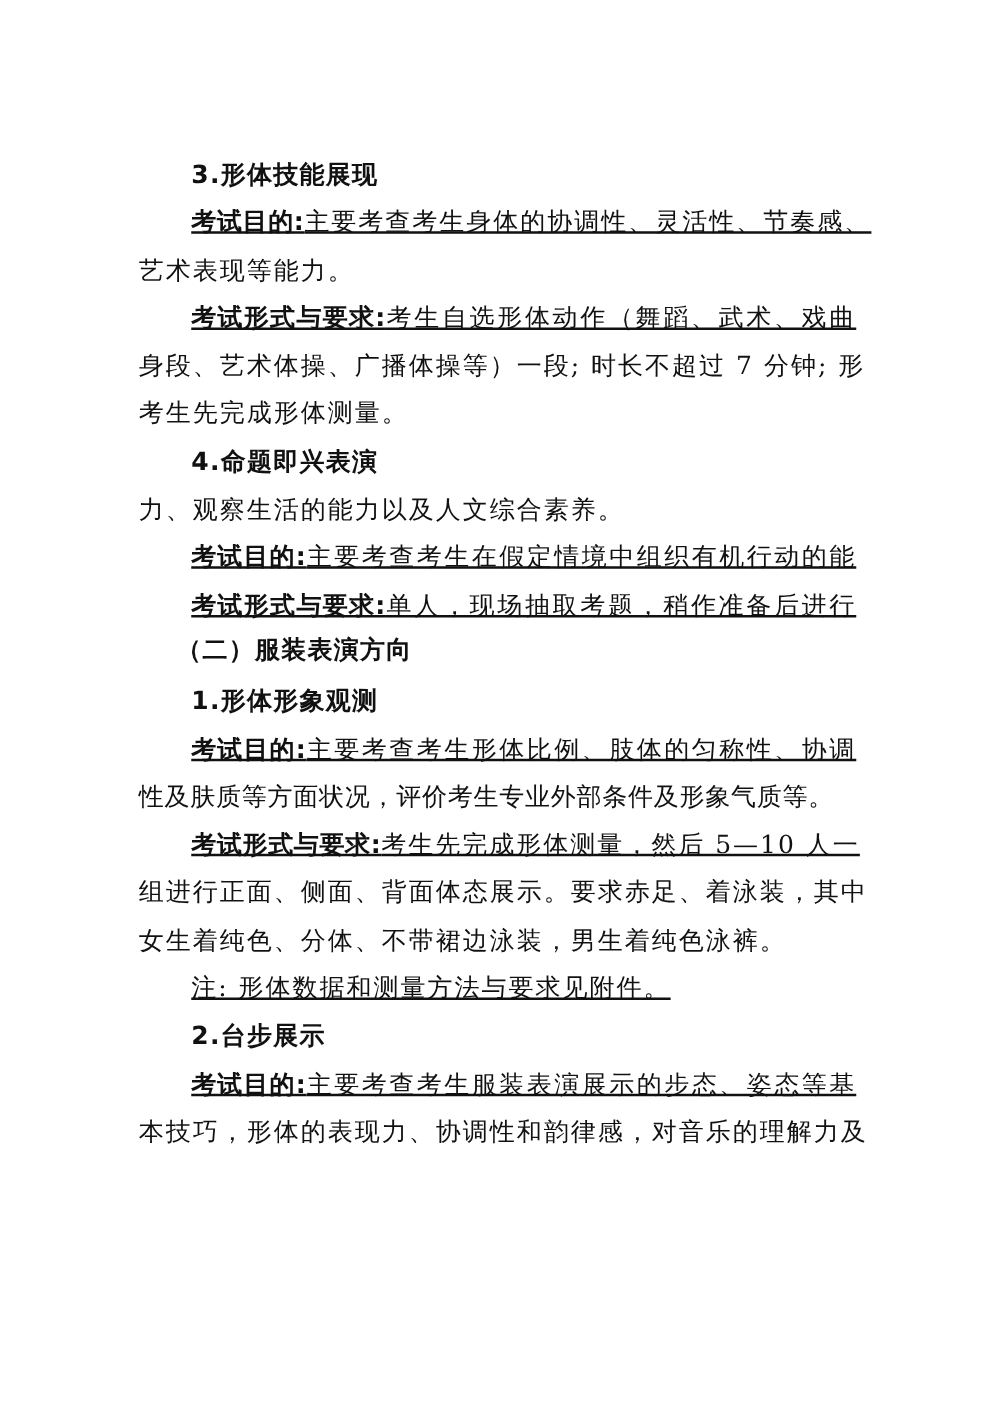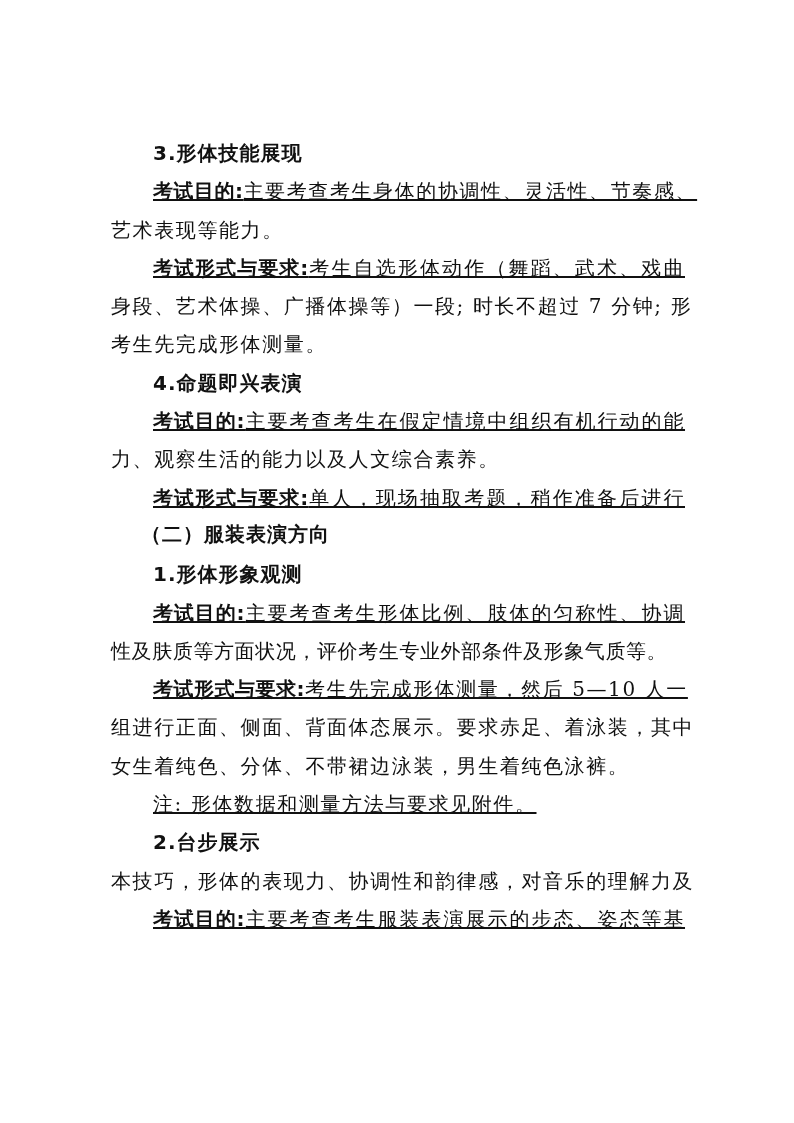--- a/index.html
+++ b/index.html
@@ -11,21 +11,21 @@
       width: 794px;
       height: 1123px;
       position: relative;
       overflow: hidden;
       font-family: "DejaVu Serif", "Liberation Serif", serif;
       color: #111111;
     }
     .page {
       position: absolute;
       left: 111px;
-      top: 134px;
+      top: 120px;
       width: 574px;
     }
     .line {
       height: 38.3px;
       line-height: 38.3px;
       font-size: 20px;
       white-space: nowrap;
       letter-spacing: 1.6px;
     }
     .indent { padding-left: 42px; text-decoration: underline; }
@@ -55,41 +55,41 @@
     <span class="label">考试目的:</span><span>主要考查考生身体的协调性、灵活性、节奏感、</span>
   </div>
   <div class="line">艺术表现等能力。</div>
   <div class="line indent justify">
     <span class="label">考试形式与要求:</span><span>考生自选形体动作（舞蹈、武术、戏曲</span>
   </div>
   <div class="line justify">身段、艺术体操、广播体操等）一段; 时长不超过 7 分钟; 形</div>
   <div class="line">考生先完成形体测量。</div>
 
   <div class="line subheading">4.命题即兴表演</div>
+  <div class="line">力、观察生活的能力以及人文综合素养。</div>
   <div class="line indent justify">
     <span class="label">考试目的:</span><span>主要考查考生在假定情境中组织有机行动的能</span>
   </div>
-  <div class="line">力、观察生活的能力以及人文综合素养。</div>
   <div class="line indent justify">
     <span class="label">考试形式与要求:</span><span>单人，现场抽取考题，稍作准备后进行</span>
   </div>
 
   <div class="line subheading" style="padding-left:30px;font-family:Liberation Mono, monospace;">（二）服装表演方向</div>
 
   <div class="line subheading">1.形体形象观测</div>
   <div class="line indent justify">
     <span class="label">考试目的:</span><span>主要考查考生形体比例、肢体的匀称性、协调</span>
   </div>
   <div class="line" style="letter-spacing:0.6px;">性及肤质等方面状况，评价考生专业外部条件及形象气质等。</div>
   <div class="line indent justify">
     <span class="label">考试形式与要求:</span><span>考生先完成形体测量，然后 5—10 人一</span>
   </div>
   <div class="line justify">组进行正面、侧面、背面体态展示。要求赤足、着泳装，其中</div>
   <div class="line">女生着纯色、分体、不带裙边泳装，男生着纯色泳裤。</div>
   <div class="line indent">注: 形体数据和测量方法与要求见附件。</div>
 
   <div class="line subheading">2.台步展示</div>
-  <div class="line justify">本技巧，形体的表现力、协调性和韵律感，对音乐的理解力及</div>
   <div class="line indent justify">
     <span class="label">考试目的:</span><span>主要考查考生服装表演展示的步态、姿态等基</span>
   </div>
+  <div class="line justify">本技巧，形体的表现力、协调性和韵律感，对音乐的理解力及</div>
 
 </div>
 
 </body></html>

